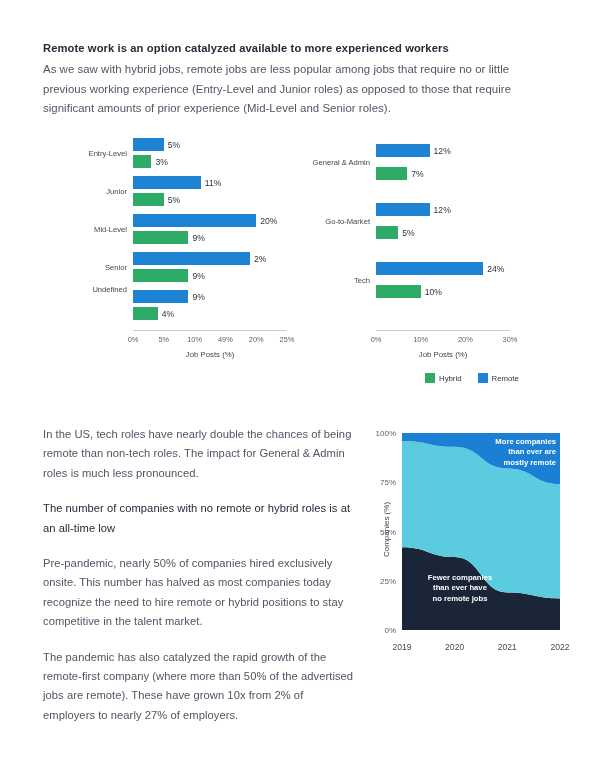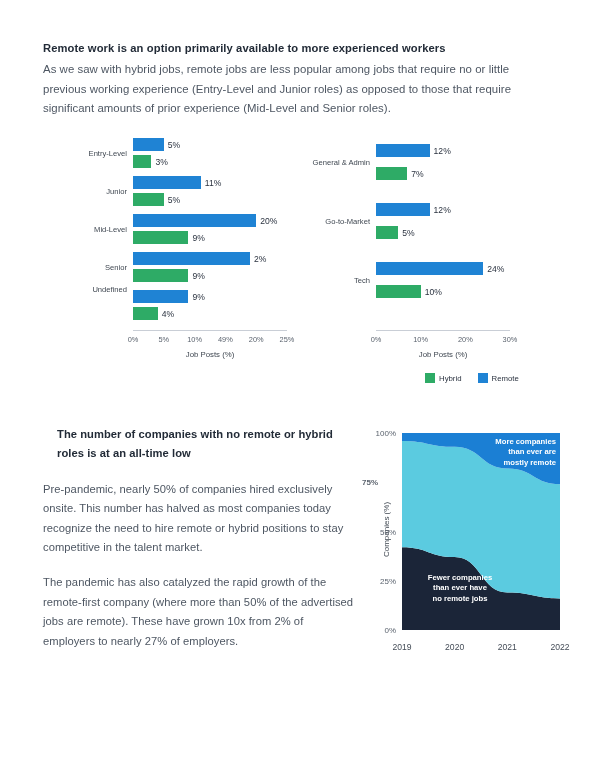--- a/index.html
+++ b/index.html
@@ -45,21 +45,21 @@
 
   
   .legend{position:absolute;display:flex;align-items:center;gap:16px;}
   .legend-item{display:flex;align-items:center;gap:4px;}
   .legend-swatch{width:10px;height:10px;display:block;}
   .legend-text{font-size:7.8px;color:#2b3340;}
 
   
   .lower-text{position:absolute;left:43px;top:425px;width:315px;}
   .lt-p{font-size:11.2px;line-height:19.4px;color:#4d5662;margin:0 0 16px 0;letter-spacing:.05px;}
-  .lt-h{font-size:11.2px;line-height:19.4px;font-weight:bold;color:#222b37;margin:0 0 0 14px;letter-spacing:.05px;}
+  .lt-h{font-size:11.2px;line-height:19.4px;font-weight:normal;color:#222b37;margin:0 0 0 0;letter-spacing:.05px;}
 
   
   .area-wrap{position:absolute;left:362px;top:425px;width:205px;height:235px;}
   .ylab-rot{
     position:absolute;left:-21px;top:100px;width:90px;
     transform:rotate(-90deg);transform-origin:center center;
     text-align:center;font-size:8px;color:#3f4751;
   }
   .ay-tick{
     position:absolute;right:0;font-size:8px;color:#5b636e;
@@ -77,21 +77,21 @@
   .ann.dark{color:#10202c;}
 
   
   .footer{position:absolute;left:0;right:0;top:715px;height:40px;}
 </style>
 </head>
 <body>
 
 <div class="page">
 
-  <div class="head-title">Remote work is an option primarily available to more experienced workers</div>
+  <div class="head-title">Remote work is an option catalyzed available to more experienced workers</div>
   <div class="head-body">As we saw with hybrid jobs, remote jobs are less popular among jobs that require no or little previous working experience (Entry-Level and Junior roles) as opposed to those that require significant amounts of prior experience (Mid-Level and Senior roles).</div>
 
   <div class="chart" id="chart-seniority" style="left:60px;top:132px;width:250px;height:250px;">
       <div class="cat-label" style="left: 0px; width: 67px; top: 21px;">Entry-Level</div>
       <div class="bar remote" style="left: 73px; top: 6px; width: 30.8px; background: rgb(31, 131, 212);"></div>
       <div class="bar-val" style="left: 107.8px; top: 12.5px;">5%</div>
       <div class="bar hybrid" style="left: 73px; top: 23px; width: 18.48px; background: rgb(46, 171, 102);"></div>
       <div class="bar-val" style="left: 95.48px; top: 29.5px;">3%</div>
       <div class="cat-label" style="left: 0px; width: 67px; top: 59px;">Junior</div>
       <div class="bar remote" style="left: 73px; top: 44px; width: 67.76px; background: rgb(31, 131, 212);"></div>
@@ -152,36 +152,37 @@
         <span class="legend-swatch" style="background: rgb(46, 171, 102);"></span>
         <span class="legend-text">Hybrid</span>
       </div>
       <div class="legend-item">
         <span class="legend-swatch" style="background: rgb(31, 131, 212);"></span>
         <span class="legend-text">Remote</span>
       </div>
     </div>
 
   <div class="lower-text">
+    <p class="lt-p">In the US, tech roles have nearly double the chances of being remote than non-tech roles. The impact for General &amp; Admin roles is much less pronounced.</p>
     <p class="lt-h">The number of companies with no remote or hybrid roles is at an all-time low</p>
     <p class="lt-p" style="margin-top:16px;">Pre-pandemic, nearly 50% of companies hired exclusively onsite. This number has halved as most companies today recognize the need to hire remote or hybrid positions to stay competitive in the talent market.</p>
     <p class="lt-p">The pandemic has also catalyzed the rapid growth of the remote-first company (where more than 50% of the advertised jobs are remote). These have grown 10x from 2% of employers to nearly 27% of employers.</p>
   </div>
 
   <div class="area-wrap" id="area-chart">
     <div class="ylab-rot">Companies (%)</div>
   <svg width="202" height="209" style="position: absolute; left: 0px; top: 0px;">
         <path d="M 40 122.26000000000002 C 66.33333333333333 122.26000000000002 66.33333333333333 132.11 92.66666666666666 132.11 C 118.99999999999999 132.11 118.99999999999999 167.57000000000002 145.33333333333331 167.57000000000002 C 171.66666666666666 167.57000000000002 171.66666666666666 173.48 198 173.48 L 198 205 C 171.66666666666666 205 171.66666666666666 205 145.33333333333331 205 C 118.99999999999999 205 118.99999999999999 205 92.66666666666666 205 C 66.33333333333333 205 66.33333333333333 205 40 205 Z" fill="#1b2538"></path>
         <path d="M 40 15.880000000000006 C 66.33333333333333 15.880000000000006 66.33333333333333 21.789999999999992 92.66666666666666 21.789999999999992 C 118.99999999999999 21.789999999999992 118.99999999999999 43.46000000000001 145.33333333333331 43.46000000000001 C 171.66666666666666 43.46000000000001 171.66666666666666 59.22 198 59.22 L 198 173.48 C 171.66666666666666 173.48 171.66666666666666 167.57000000000002 145.33333333333331 167.57000000000002 C 118.99999999999999 167.57000000000002 118.99999999999999 132.11 92.66666666666666 132.11 C 66.33333333333333 132.11 66.33333333333333 122.26000000000002 40 122.26000000000002 Z" fill="#5bcbe0"></path>
         <path d="M 40 8 C 66.33333333333333 8 66.33333333333333 8 92.66666666666666 8 C 118.99999999999999 8 118.99999999999999 8 145.33333333333331 8 C 171.66666666666666 8 171.66666666666666 8 198 8 L 198 59.22 C 171.66666666666666 59.22 171.66666666666666 43.46000000000001 145.33333333333331 43.46000000000001 C 118.99999999999999 43.46000000000001 118.99999999999999 21.789999999999992 92.66666666666666 21.789999999999992 C 66.33333333333333 21.789999999999992 66.33333333333333 15.880000000000006 40 15.880000000000006 Z" fill="#1b7fd4"></path>
       </svg>
       <div class="ay-tick" style="top: 205px; right: 171px;">0%</div>
       <div class="ay-tick" style="top: 155.75px; right: 171px;">25%</div>
       <div class="ay-tick" style="top: 106.5px; right: 171px;">50%</div>
-      <div class="ay-tick" style="top: 57.25px; right: 189px; font-weight: bold;">75%</div>
+      <div class="ay-tick" style="top: 57.25px; right: 171px;">75%</div>
       <div class="ay-tick" style="top: 8px; right: 171px;">100%</div>
       <div class="ax-tick" style="left: 40px; top: 217px;">2019</div>
       <div class="ax-tick" style="left: 92.6667px; top: 217px;">2020</div>
       <div class="ax-tick" style="left: 145.333px; top: 217px;">2021</div>
       <div class="ax-tick" style="left: 198px; top: 217px;">2022</div>
       <div class="ann light" style="left: 102px; top: 12px; width: 92px; text-align: right;">More companies
 than ever are
 mostly remote</div>
       <div class="ann light" style="left: 46px; top: 148px; width: 104px; text-align: center;">Fewer companies
 than ever have

